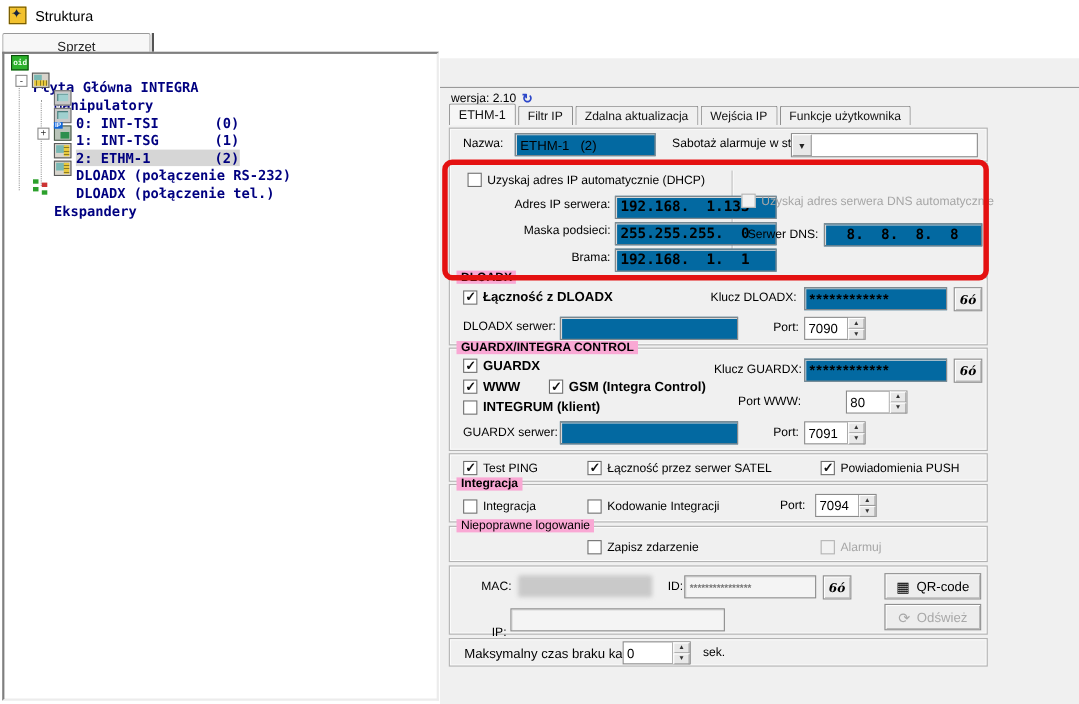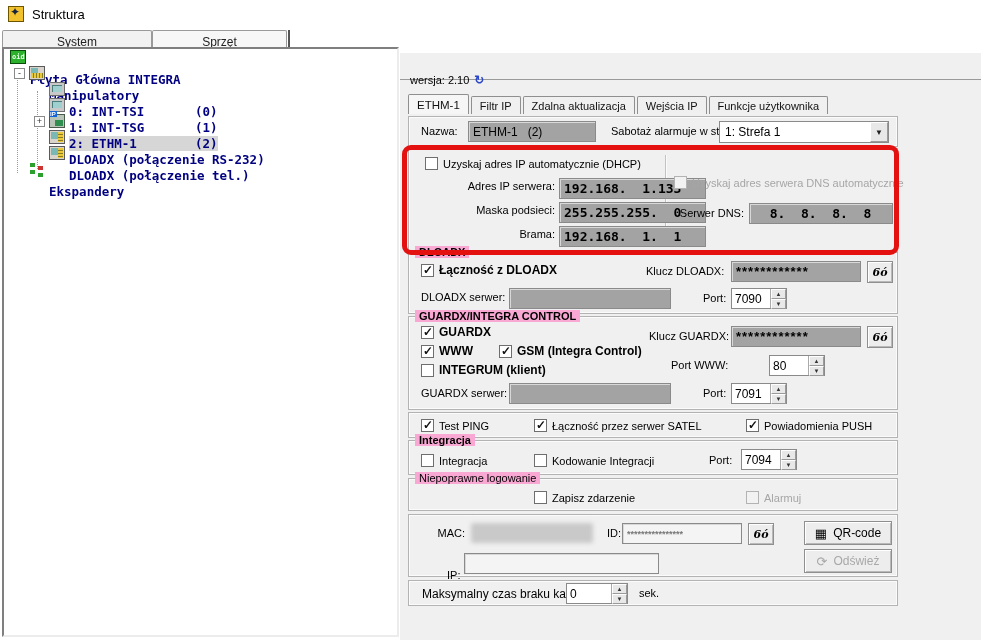--- a/index.html
+++ b/index.html
@@ -58,39 +58,39 @@
   .ti.dloadx::before { content:""; position:absolute; left:1px; top:1px; width:8px; height:7px; background:#79b8b4; }
   .ti.dloadx::after { content:""; position:absolute; right:1px; bottom:1px; width:5px; height:10px;
      background:repeating-linear-gradient(180deg,#e8c93c 0 2px,#8a7a22 2px 3px); }
   .ti.expander { border:none; background:transparent; }
   .ti.expander::before { content:""; position:absolute; left:1px; top:1px; width:5px; height:4px; background:#2ca02c;
      box-shadow:0 7px 0 #2ca02c, 8px 3px 0 #cc3333, 8px 10px 0 #2ca02c; }
 
   
   #panel { position:absolute; left:400px; top:53px; width:581px; height:587px; background:#f0f0f0; }
   .hline { position:absolute; left:0; top:26px; width:581px; border-top:1px solid #9a9a9a; }
-  .version { position:absolute; left:10px; top:20px; display:flex; gap:5px; align-items:center; font-size:11px;justify-content:flex-end; }
+  .version { position:absolute; left:10px; top:30px; display:flex; gap:5px; align-items:center; font-size:11px;justify-content:flex-end; }
   .vref { color:#2b46c8; font-weight:bold; font-size:12px; }
 
   .ptabs { position:absolute; left:8px; top:41px; display:flex; align-items:flex-end; height:20px; }
   .ptab { height:18px; background:#f0f0f0; border:1px solid #8f8f8f; border-bottom:none;
           border-radius:2px 2px 0 0; padding:0 8px; display:flex; align-items:center;
           font-size:11px; margin-right:2px; color:#111; }
   .ptab.active { height:20px; background:#f6f6f6; font-size:11.5px; }
 
   .gbox { position:absolute; border:1px solid #b3b3b3; box-shadow:inset 0 0 0 1px #fbfbfb; background:#f0f0f0; }
   .glabel { position:absolute; top:-7px; left:6px; background:#f9a8d4; padding:0 4px; font-size:11px; }
   .b { font-weight:bold; }
   .gray { color:#a6a6a6; }
 
   .row { position:absolute; display:flex; align-items:center; gap:5px; }
   .lbl { font-size:11px; white-space:nowrap; }
   .rlbl { text-align:right; display:inline-block; }
 
-  .tb { background:#a3a3a3; border:1px solid #8a8a8a; box-shadow:inset 1px 1px 0 #d8d8d8; height:21px;
+  .tb { background:#0369a1; border:1px solid #8a8a8a; box-shadow:inset 1px 1px 0 #d8d8d8; height:21px;
         display:flex; align-items:center; padding:0 4px; font-size:12px; white-space:pre; }
   .tb.dis { background:#f4f4f4; color:#8a8a8a; }
   .monoB { font-family:"DejaVu Sans Mono",monospace; font-weight:bold; font-size:13px; }
   .stars { font-weight:bold; font-size:13px; letter-spacing:1px; }
   .stars-sm { font-size:9px; color:#777; letter-spacing:0; }
 
   .cb { width:13px; height:13px; background:#fff; border:1px solid #6e6e6e; flex:0 0 auto; position:relative; }
   .cb.checked::after { content:"✓"; position:absolute; left:1px; top:-2px; font-size:12px; font-weight:bold; color:#111; }
   .cb.dis { border-color:#b3b3b3; background:#f2f2f2; }
 
@@ -125,23 +125,20 @@
 <body>
 
 <div id="app">
 
   <div class="titlebar">
     <span class="wicon"></span>
     <span class="wtitle">Struktura</span>
   </div>
 
   <div class="mtabs">
-    <div class="mtab t1">
-      <span>System</span>
-    </div>
     <div class="mtab t2">
       <span>Sprzęt</span>
     </div>
     <div class="mtab-div"></div>
   </div>
 
   <div id="tree">
     <div class="conn" style="left:13px; top:26px; height:98px;"></div>
     <div class="conn" style="left:33px; top:42px; height:78px;"></div>
   <div class="trow"><span style="width: 2px; flex: 0 0 auto;"></span><span class="ti mainboard"></span><span class="ttext"><span class="tname">Płyta Główna INTEGRA</span></span></div>
@@ -184,21 +181,20 @@
       <div class="row" style="left:12px; top:8px;">
         <span class="lbl">Nazwa:</span>
       </div>
       <div class="tb" style="position:absolute; left:59px; top:4px; width:128px;">
         <span>ETHM-1   (2)</span>
       </div>
       <div class="row" style="left:202px; top:8px;">
         <span class="lbl">Sabotaż alarmuje w strefie:</span>
       </div>
       <div class="dd" style="position:absolute; left:310px; top:4px; width:170px;">
-        <span class="ddv" style="flex:1;">1: Strefa 1</span>
         <span class="ddbtn">▼</span>
       </div>
     </div>
 
     <div class="gbox" style="left:8px; top:95px; width:490px; height:104px;">
       <div class="vdiv" style="left:256px; top:6px; height:92px;"></div>
 
       <div class="row" style="left:16px; top:8px;">
         <span class="cb"></span>
         <span class="lbl">Uzyskaj adres IP automatycznie (DHCP)</span>

